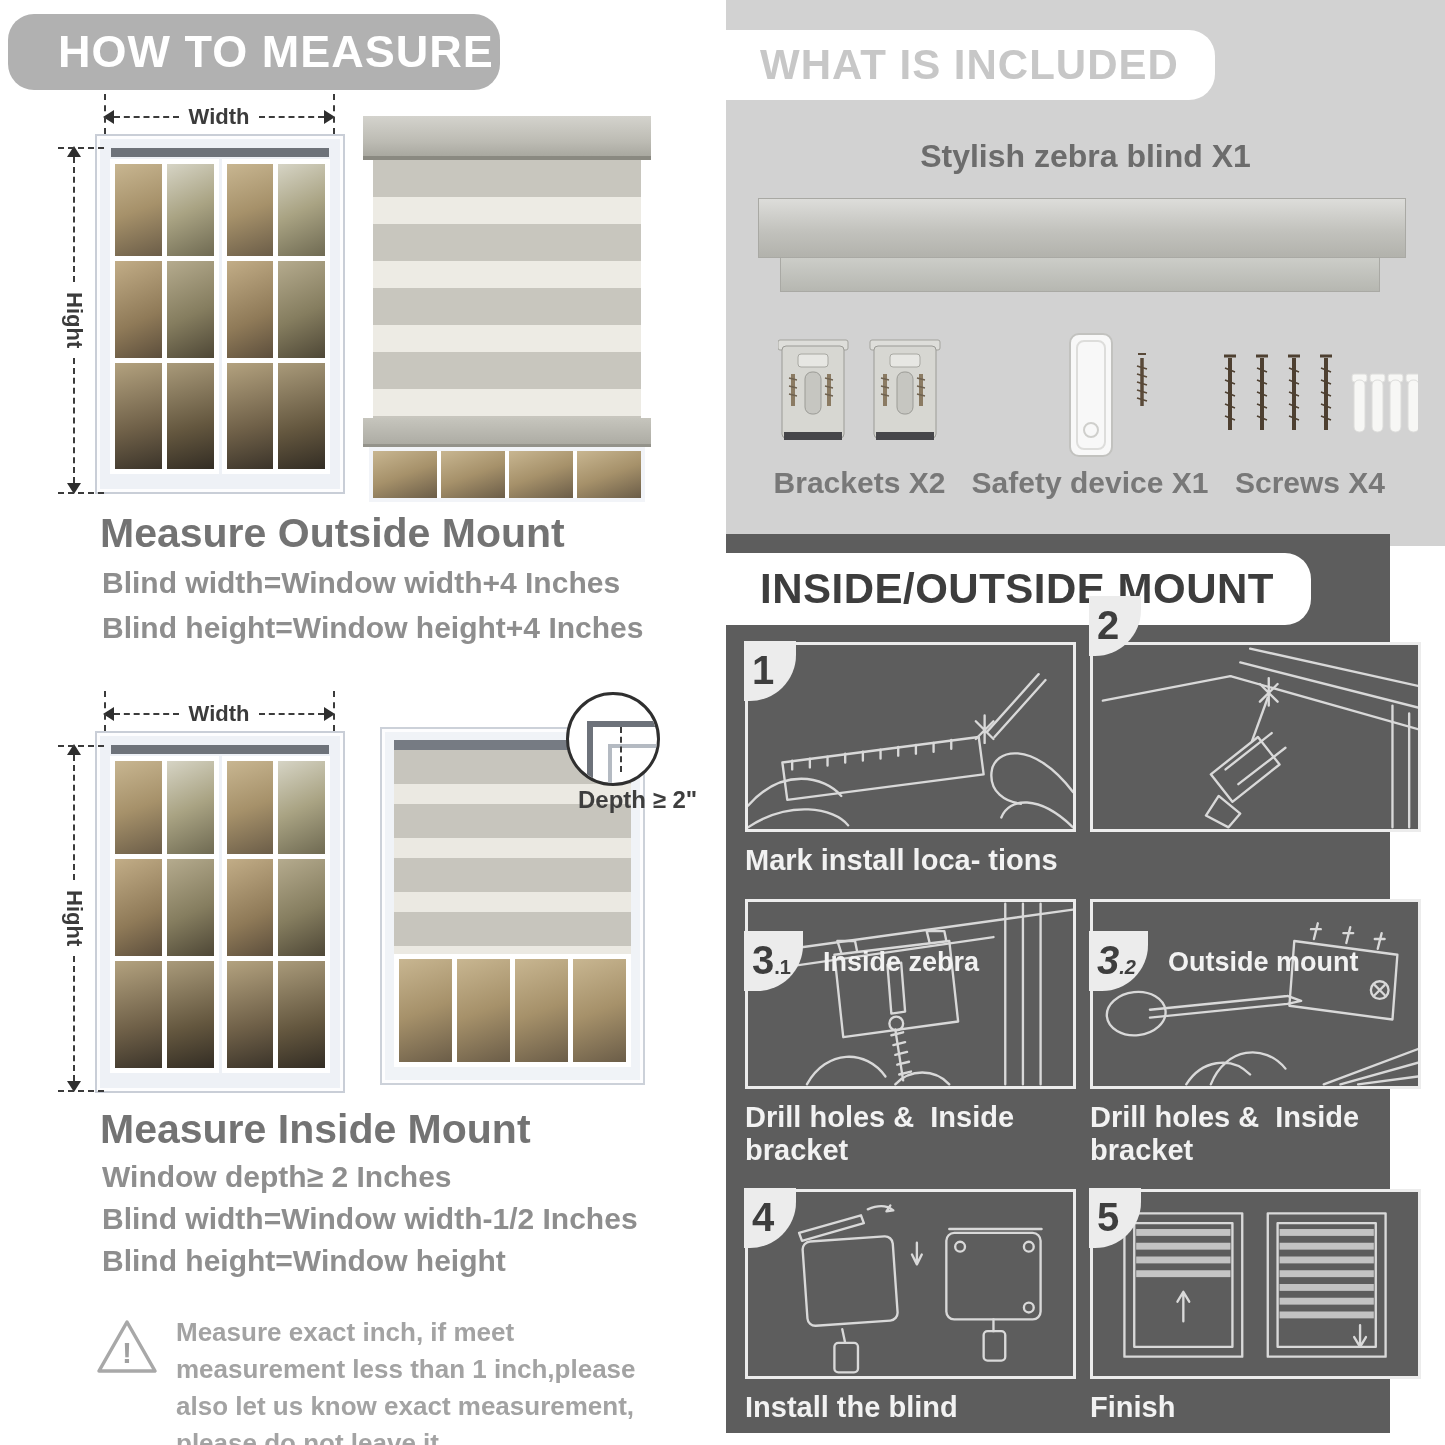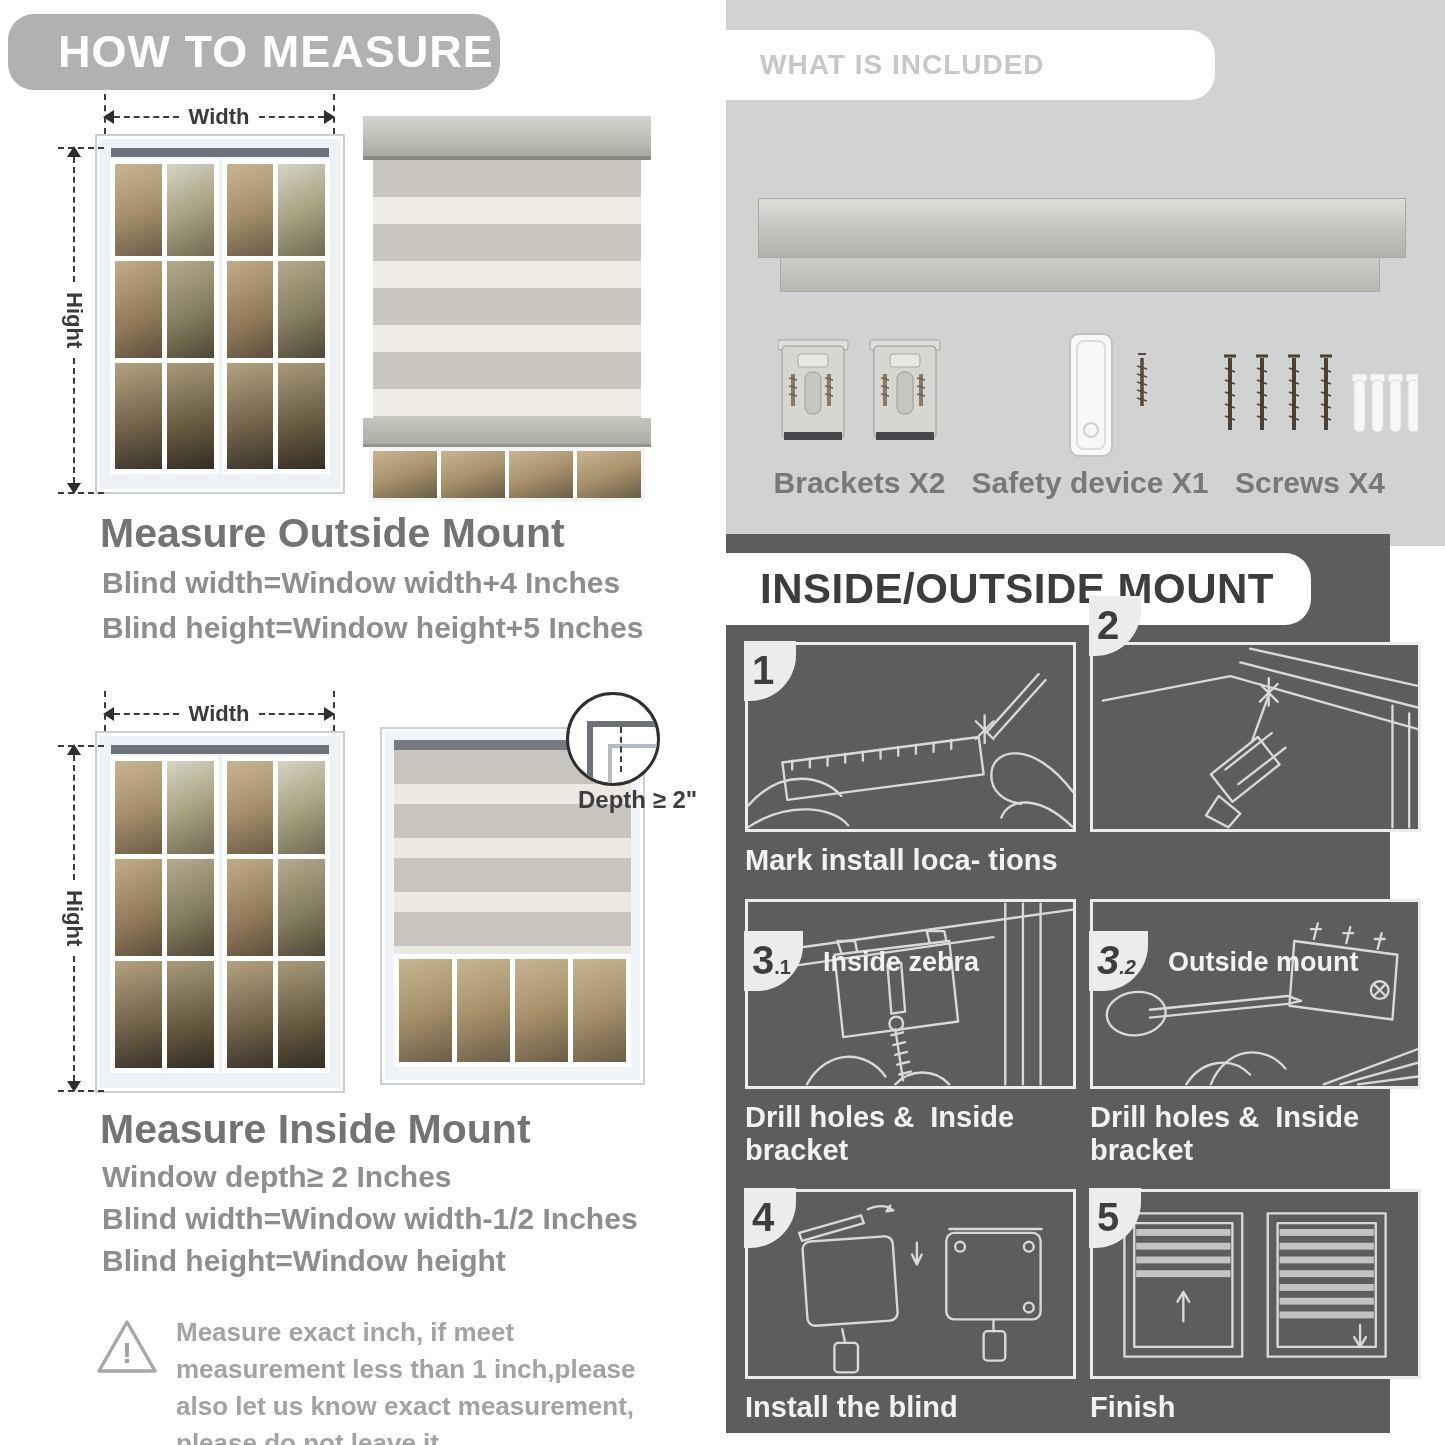--- a/index.html
+++ b/index.html
@@ -65,21 +65,21 @@
   .dc-inner{position:absolute;left:44%;top:56%;right:-6%;bottom:-6%;
     border-top:4px solid #b4bac2;border-left:4px solid #b4bac2;}
   .dc-dash{position:absolute;left:58%;top:36%;height:52%;border-left:2px dashed #3b3b3b;}
   .depth-label{position:absolute;font-size:24px;font-weight:bold;color:#3e3e3e;}
   
   .warn-text{position:absolute;width:478px;font-size:26px;font-weight:bold;color:#a3a3a3;line-height:1.42;}
   
   .right-top{position:absolute;left:726px;top:0;width:719px;height:546px;background:#d2d2d2;}
   .included-header{position:absolute;left:0;top:30px;width:489px;height:70px;background:#fff;
     border-radius:0 26px 26px 0;display:flex;align-items:center;padding-left:34px;box-sizing:border-box;}
-  .included-header span{color:#c7c7c7;font-size:28px;font-weight:bold;letter-spacing:1px;}
+  .included-header span{color:#c7c7c7;font-size:42px;font-weight:bold;letter-spacing:1px;}
   .product-label{position:absolute;left:0;top:138px;width:100%;text-align:center;
     font-size:32px;font-weight:bold;color:#6c6c6c;}
   .headrail-wrap{position:absolute;left:32px;top:198px;width:648px;height:96px;}
   .hr-bar1{position:absolute;left:0;top:0;width:100%;height:60px;border:1px solid #a9a9a4;box-sizing:border-box;
     background:linear-gradient(180deg,#ddddda,#c2c2bd 55%,#b2b2ac);}
   .hr-bar2{position:absolute;left:22px;right:26px;top:60px;height:34px;border:1px solid #a9a9a4;border-top:none;
     box-sizing:border-box;background:linear-gradient(180deg,#cccdc8,#b6b7b1);}
   .comp-label{position:absolute;top:466px;text-align:center;font-size:30px;font-weight:bold;color:#787878;}
   
   .right-bottom{position:absolute;left:726px;top:534px;width:664px;height:899px;background:#5d5d5d;}
@@ -159,21 +159,21 @@
       <div class="b1-window">
         <div class="pane"></div>
           <div class="pane"></div>
         <div class="pane"></div>
           <div class="pane"></div>
       </div>
     </div>
 
     <div class="sec-title" style="left:100px;top:510px;">Measure Outside Mount</div>
     <div class="sec-line" style="left:102px;top:566px;">Blind width=Window width+4 Inches</div>
-    <div class="sec-line" style="left:102px;top:611px;">Blind height=Window height+5 Inches</div>
+    <div class="sec-line" style="left:102px;top:611px;">Blind height=Window height+4 Inches</div>
 
     <div class="harrow" style="left:103px;top:705px;width:232px;">
       <span class="ah ah-l"></span>
       <span class="hline"></span>
       <span class="hlabel">Width</span>
       <span class="hline"></span>
       <span class="ah ah-r"></span>
     </div>
     <div class="vguide" style="left:104px;top:691px;height:40px;"></div>
     <div class="vguide" style="left:333px;top:691px;height:40px;"></div>
@@ -237,20 +237,21 @@
       <path d="M33 6 L61 55 H5 Z" fill="none" stroke="#a8a8a8" stroke-width="3.5" stroke-linejoin="round"></path>
       <text x="33" y="47" font-size="30" font-weight="bold" fill="#a0a0a0" text-anchor="middle" font-family="Liberation Sans, sans-serif">!</text>
     </svg>
     <div class="warn-text" style="left:176px;top:1314px;">Measure exact inch, if meet measurement less than 1 inch,please also let us know exact measurement, please do not leave it</div>
   </section>
 
   <section class="right-top">
     <div class="included-header">
       <span>WHAT IS INCLUDED</span>
     </div>
+    <div class="product-label">Stylish zebra blind X1</div>
 
     <div class="headrail-wrap">
       <div class="hr-bar1"></div>
       <div class="hr-bar2"></div>
     </div>
 
     <svg style="position:absolute;left:52px;top:336px;" width="164" height="118" viewBox="0 0 164 118">
       <g>
         <rect x="0" y="4" width="70" height="10" rx="2" fill="#dedeDA" stroke="#a3a39d"></rect>
         <rect x="4" y="10" width="62" height="92" rx="4" fill="#d7d7d2" stroke="#9b9b96"></rect>

